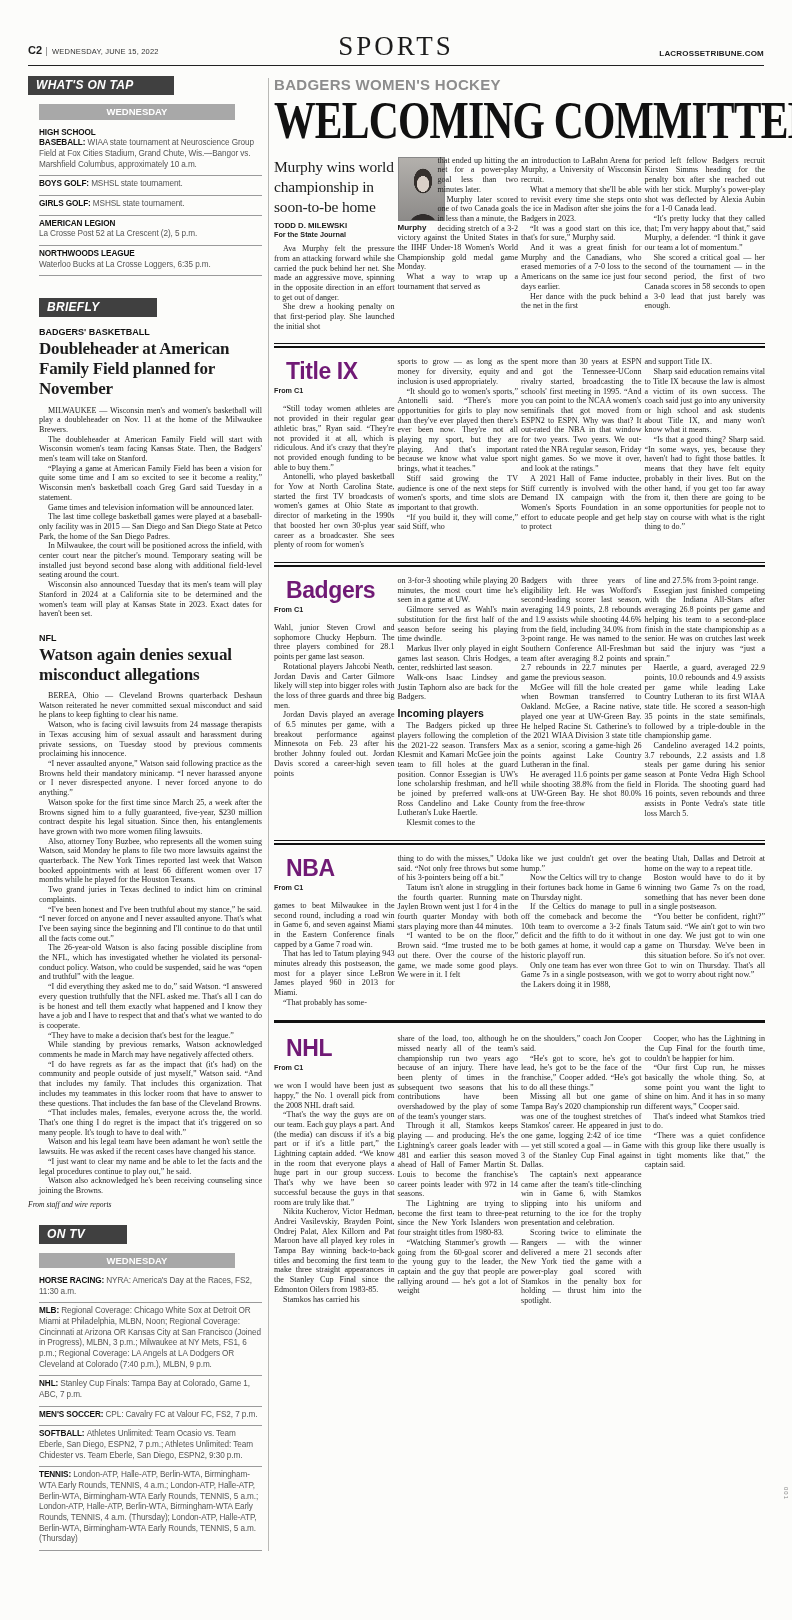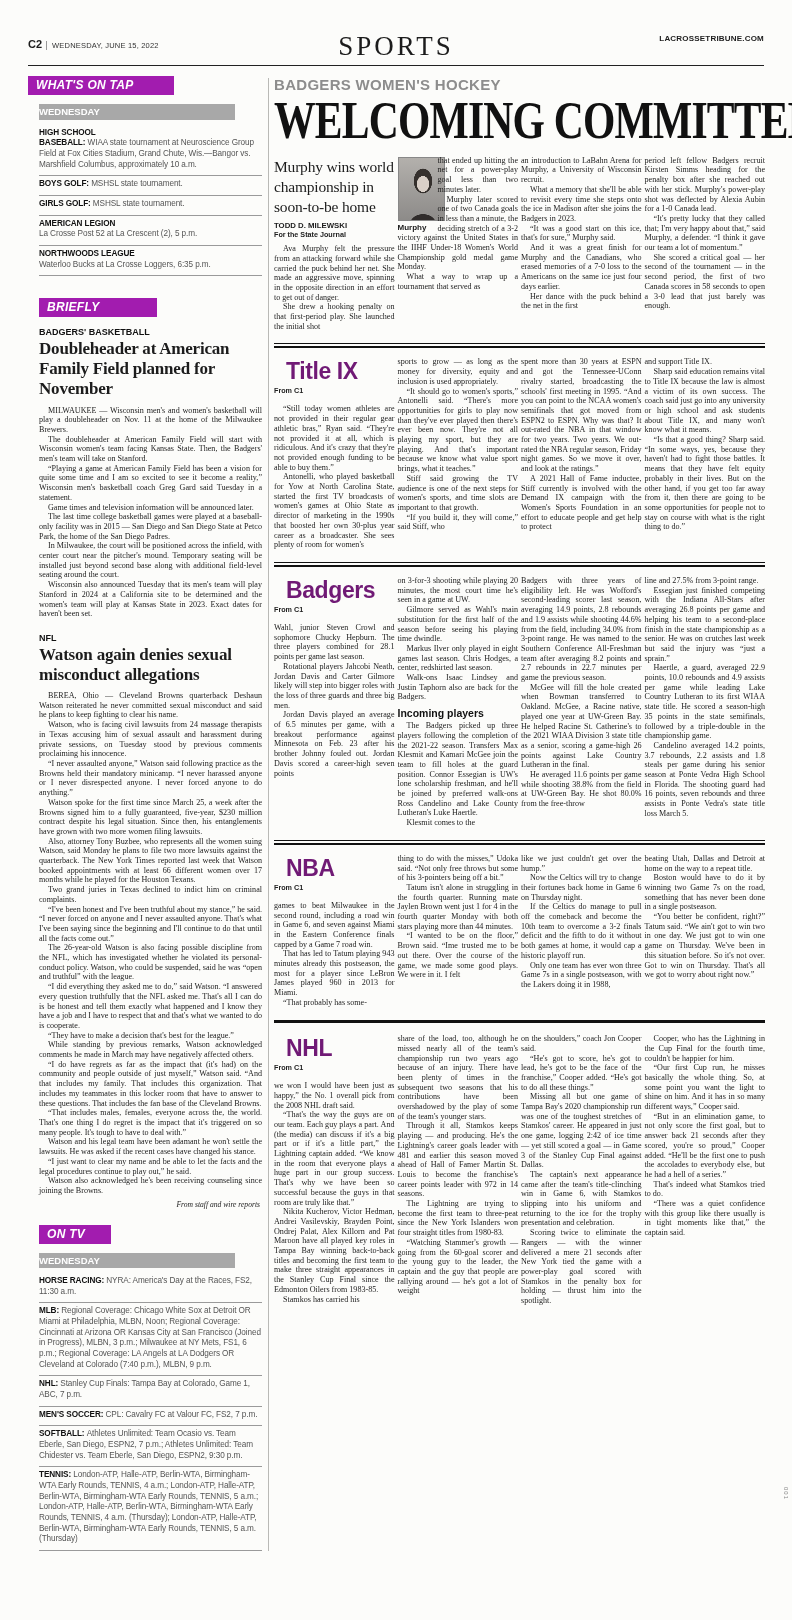--- a/index.html
+++ b/index.html
@@ -1,51 +1,51 @@
 <!DOCTYPE html>
 <html lang="en"><head>
 <meta charset="utf-8">
 <style>
   *{margin:0;padding:0;box-sizing:border-box}
   html,body{background:#e8e8e6}
   body{width:792px;height:1620px;margin:0 auto;background:#fcfcfa;color:#1c1c1c;
        font-family:"Liberation Serif",serif;position:relative;overflow:hidden}
   
-  .masthead{display:flex;align-items:flex-start;padding:34px 28px 0 28px}
+  .masthead{display:flex;align-items:flex-end;padding:34px 28px 0 28px}
   .masthead .left,.masthead .right{flex:1;font-family:"Liberation Sans",sans-serif}
   .folio-num{font-weight:bold;font-size:11px}
   .folio-date{font-size:7.5px;color:#333;border-left:1px solid #999;padding-left:5px;margin-left:4px;letter-spacing:.2px}
   .section-name{font-family:"Liberation Serif",serif;font-size:27px;letter-spacing:3px;text-align:center;flex:0 0 auto;line-height:.9}
   .masthead .right{text-align:right;font-weight:bold;font-size:8px;letter-spacing:.2px}
   .masthead-rule{border-top:1.5px solid #222;margin:7px 28px 0 28px}
   
   .content{display:flex;padding:10px 27px 0 28px}
   .left-col{width:234px;flex:none}
   .v-rule{width:1px;background:#b9b9b6;margin:2px 5px 0 6px}
   .main-col{flex:1;min-width:0}
   
   .bar{color:#fff;font-family:"Liberation Sans",sans-serif;font-weight:bold;line-height:1}
-  .bar.dark{background:#a21caf;font-style:italic;font-size:12px;padding:3px 8px 4px;letter-spacing:.3px}
-  .bar.light{background:#a8a8a8;font-size:9.5px;text-align:left;padding:3px 0;width:196px;margin:9px 0 5px 11px}
+  .bar.dark{background:#404040;font-style:italic;font-size:12px;padding:3px 8px 4px;letter-spacing:.3px}
+  .bar.light{background:#a8a8a8;font-size:9.5px;text-align:center;padding:3px 0;width:196px;margin:9px 0 5px 11px}
   .tap-bar{width:146px}
   .briefly-bar{width:118px;margin:22px 0 10px 11px}
-  .ontv-bar{width:72px;margin:16px 0 2px 11px}
+  .ontv-bar{width:88px;margin:16px 0 2px 11px}
   
   .listing{margin-left:11px;font-family:"Liberation Sans",sans-serif;font-size:8.2px;line-height:1.3;color:#555;letter-spacing:-.1px}
   .listing-item{border-bottom:1px solid #9a9a9a;padding:3px 0 5px}
   .listing-heading{font-weight:bold;color:#111}
   .listing-text b{color:#111}
   
   .brief-kicker{font-family:"Liberation Sans",sans-serif;font-weight:bold;font-size:9px;color:#111;margin:10px 0 2px 11px}
   .brief-kicker.nfl{margin-top:14px}
   .brief-headline{font-family:"Liberation Serif",serif;font-weight:bold;font-size:17px;line-height:1.18;margin:1px 0 6px 11px;letter-spacing:-.2px}
   .brief-body{margin-left:11px}
   p{font-size:8.1px;line-height:9.7px;text-align:justify;text-indent:9px;hyphens:auto}
   p.noindent{text-indent:0}
-  .credit{font-style:italic;font-size:7.6px;text-align:right;margin:4px 2px 2px 0;color:#222}
+  .credit{font-style:italic;font-size:7.6px;margin:4px 2px 2px 0;color:#222}
   
   .kicker{font-family:"Liberation Sans",sans-serif;font-weight:bold;font-size:15px;color:#8d8d8d;letter-spacing:.3px;margin:0 0 3px}
   .banner{font-family:"Liberation Serif",serif;font-weight:bold;font-size:52px;line-height:.95;white-space:nowrap;
           transform:scaleX(.80);transform-origin:0 50%;letter-spacing:-1px;margin:0 0 10px;color:#111}
   
   .four-col{display:flex;gap:3px}
   .four-col .col{flex:1;min-width:0}
   .story-headline{font-family:"Liberation Serif",serif;font-weight:normal;font-size:15.5px;line-height:1.3;letter-spacing:-.2px;margin:1px 0 4px}
   .byline{font-family:"Liberation Sans",sans-serif;font-weight:bold;font-size:7.8px;margin-top:3px}
   .byline2{font-family:"Liberation Sans",sans-serif;font-weight:bold;font-size:7.2px;color:#222;margin:0 0 5px}
@@ -321,21 +321,20 @@
         <div class="col">
             <p class="noindent">on the shoulders,” coach Jon Cooper said.</p>
             <p>“He's got to score, he's got to lead, he's got to be the face of the franchise,” Cooper added. “He's got to do all these things.”</p>
             <p>Missing all but one game of Tampa Bay's 2020 championship run was one of the toughest stretches of Stamkos' career. He appeared in just one game, logging 2:42 of ice time — yet still scored a goal — in Game 3 of the Stanley Cup Final against Dallas.</p>
             <p>The captain's next appearance came after the team's title-clinching win in Game 6, with Stamkos slipping into his uniform and returning to the ice for the trophy presentation and celebration.</p>
             <p>Scoring twice to eliminate the Rangers — with the winner delivered a mere 21 seconds after New York tied the game with a power-play goal scored with Stamkos in the penalty box for holding — thrust him into the spotlight.</p>
           </div>
         <div class="col">
             <p>Cooper, who has the Lightning in the Cup Final for the fourth time, couldn't be happier for him.</p>
             <p>“Our first Cup run, he misses basically the whole thing. So, at some point you want the light to shine on him. And it has in so many different ways,” Cooper said.</p>
-            <p>“But in an elimination game, to not only score the first goal, but to answer back 21 seconds after they scored, you're so proud,” Cooper added. “He'll be the first one to push the accolades to everybody else, but he had a hell of a series.”</p>
             <p>That's indeed what Stamkos tried to do.</p>
             <p>“There was a quiet confidence with this group like there usually is in tight moments like that,” the captain said.</p>
           </div>
       </section>
     </main>
   </div>
 
   <div class="page-marker">001</div>
 </div>
 

